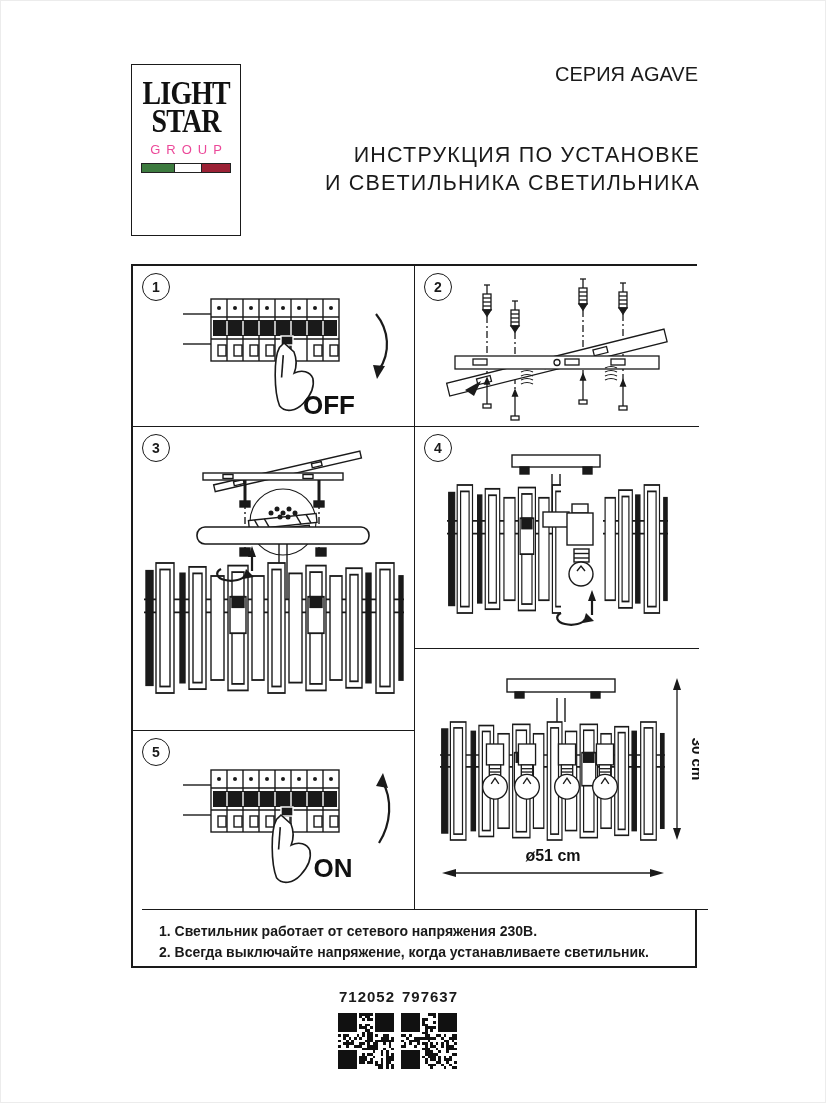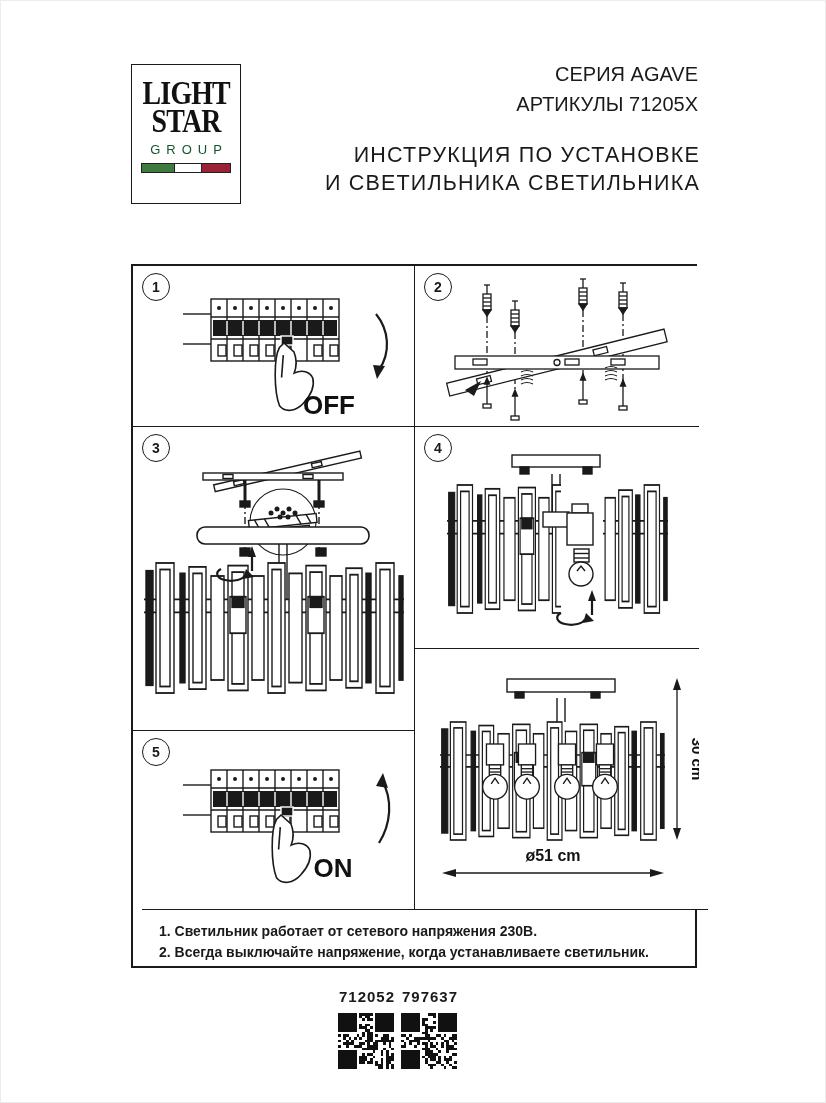--- a/index.html
+++ b/index.html
@@ -1,25 +1,25 @@
 <!DOCTYPE html>
 <html><head>
 <meta charset="utf-8">
 <style>
   html,body{margin:0;padding:0;background:#fff;}
   .page{position:relative;width:826px;height:1103px;background:#fff;overflow:hidden;
         font-family:"Liberation Sans",sans-serif;color:#1a1a1a;
         box-shadow:inset 0 0 0 1px #ececec;}
   
-  .logo{position:absolute;left:131px;top:64px;width:110px;height:140px;
+  .logo{position:absolute;left:131px;top:64px;width:110px;height:172px;
         border:1.5px solid #1a1a1a;background:#fff;display:flex;flex-direction:column;
         align-items:center;justify-content:flex-start;padding-top:14px;box-sizing:border-box;}
   .logo-word{font-family:"Liberation Serif",serif;font-weight:bold;font-size:34px;
         line-height:.82;letter-spacing:-1px;transform:scaleX(.82);color:#111;}
-  .logo-group{margin-top:7px;font-size:13px;letter-spacing:6px;color:#14532d;
+  .logo-group{margin-top:7px;font-size:13px;letter-spacing:6px;color:#ec4899;
         padding-left:6px;}
   .flag{margin-top:6px;width:88px;height:8px;border:1px solid #222;display:flex;}
   .flag .g{flex:0 0 36%;background:#3d7b3f;border-right:1px solid #222;}
   .flag .w{flex:0 0 30%;background:#fff;border-right:1px solid #222;}
   .flag .r{flex:1;background:#9b2135;}
   .hdr-top{position:absolute;right:128px;top:64px;text-align:right;
         font-weight:normal;font-size:20px;line-height:1.0;}
   .hdr-top .l2{margin-top:10px;}
   .hdr-title{position:absolute;right:126px;top:141px;text-align:right;
         font-weight:normal;font-size:21.5px;line-height:1.32;letter-spacing:1.2px;}
@@ -162,21 +162,20 @@
     <div class="logo-group">GROUP</div>
     <div class="flag">
       <div class="g"></div>
       <div class="w"></div>
       <div class="r"></div>
     </div>
   </div>
 
   <div class="hdr-top">
     <div class="l1">СЕРИЯ AGAVE</div>
-    <div class="l2">АРТИКУЛЫ 71205X</div>
   </div>
 
   <div class="hdr-title">
     <div>ИНСТРУКЦИЯ ПО УСТАНОВКЕ</div>
     <div>И СВЕТИЛЬНИКА СВЕТИЛЬНИКА</div>
   </div>
 
   <div class="grid">
 
     <div class="pnl bR bB" style="left:0;top:0;width:282px;height:161px;">

